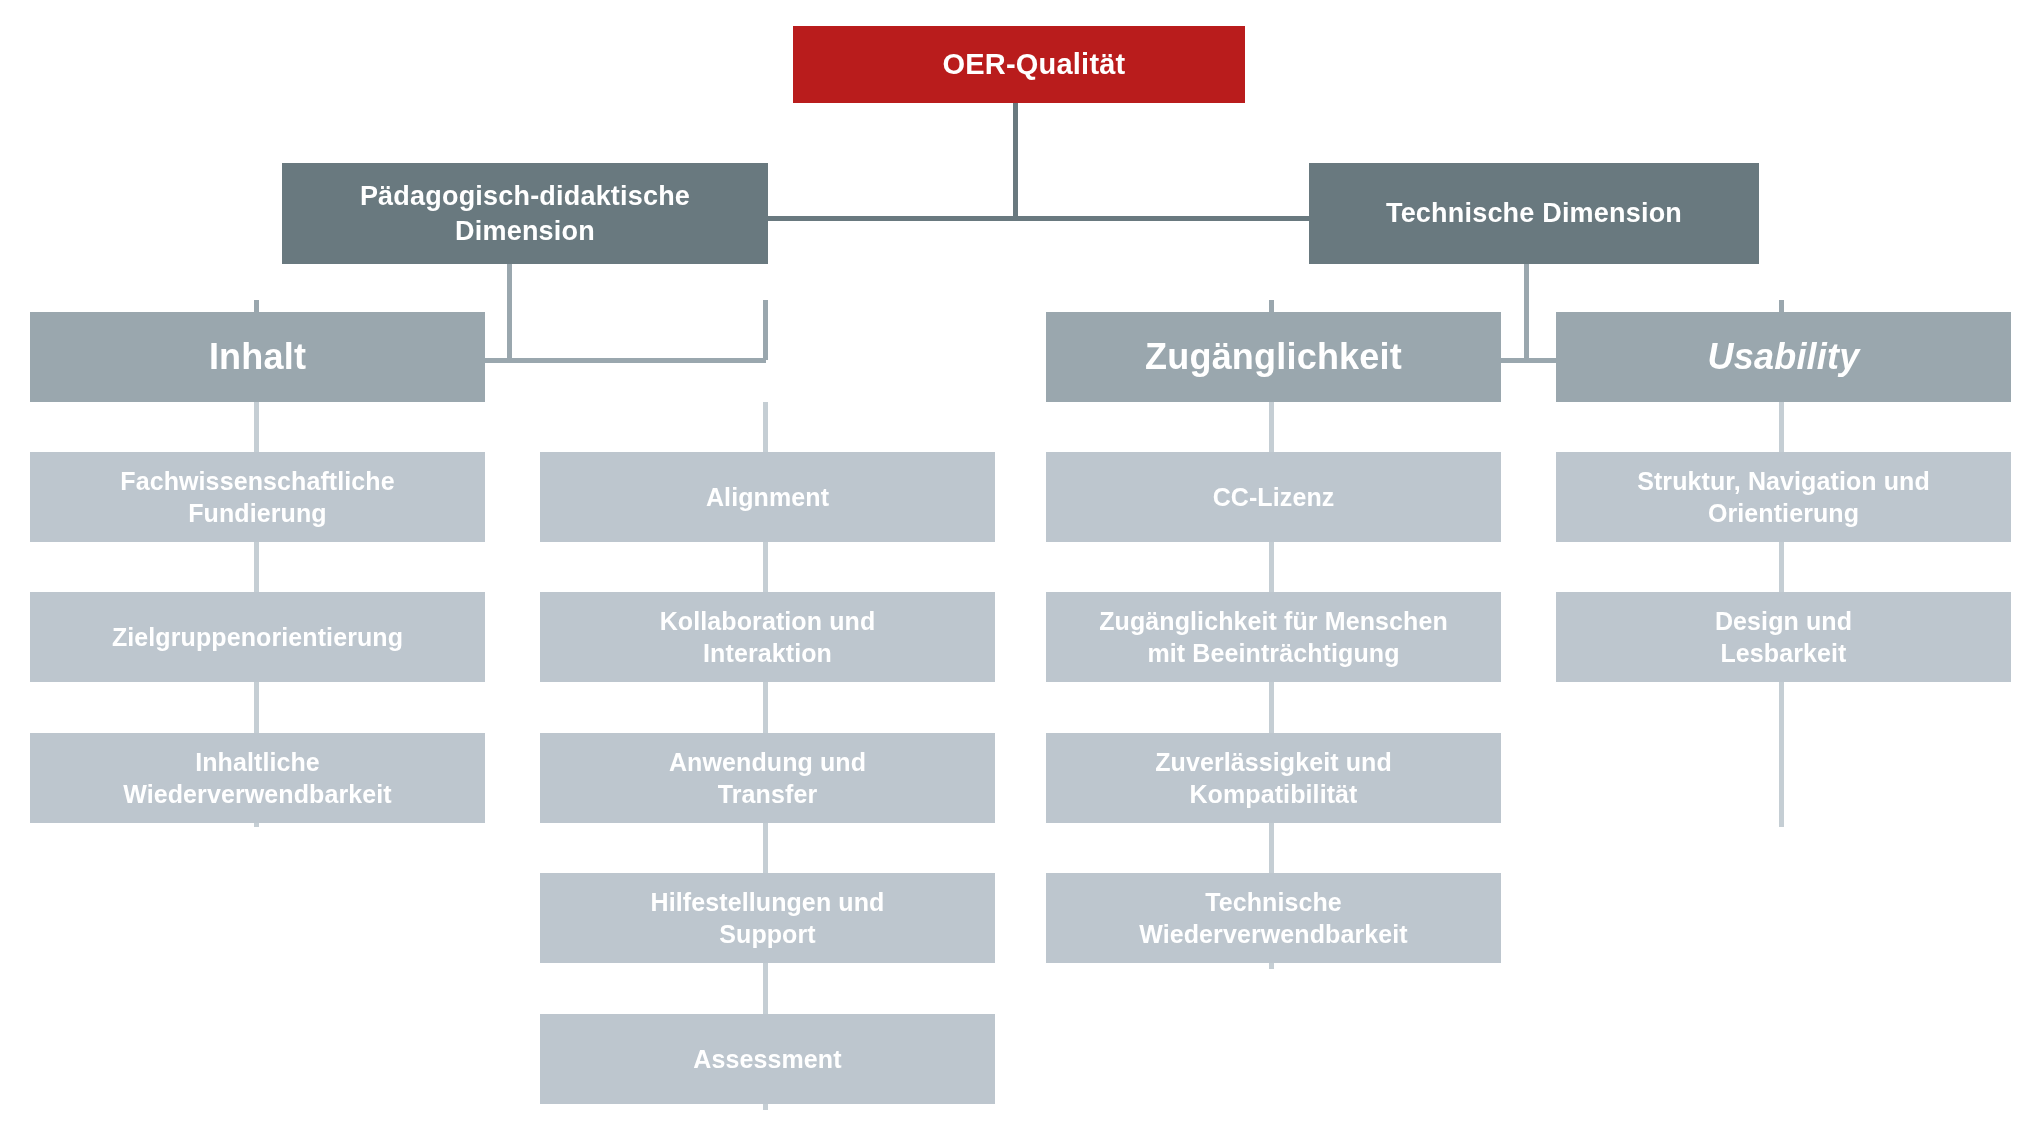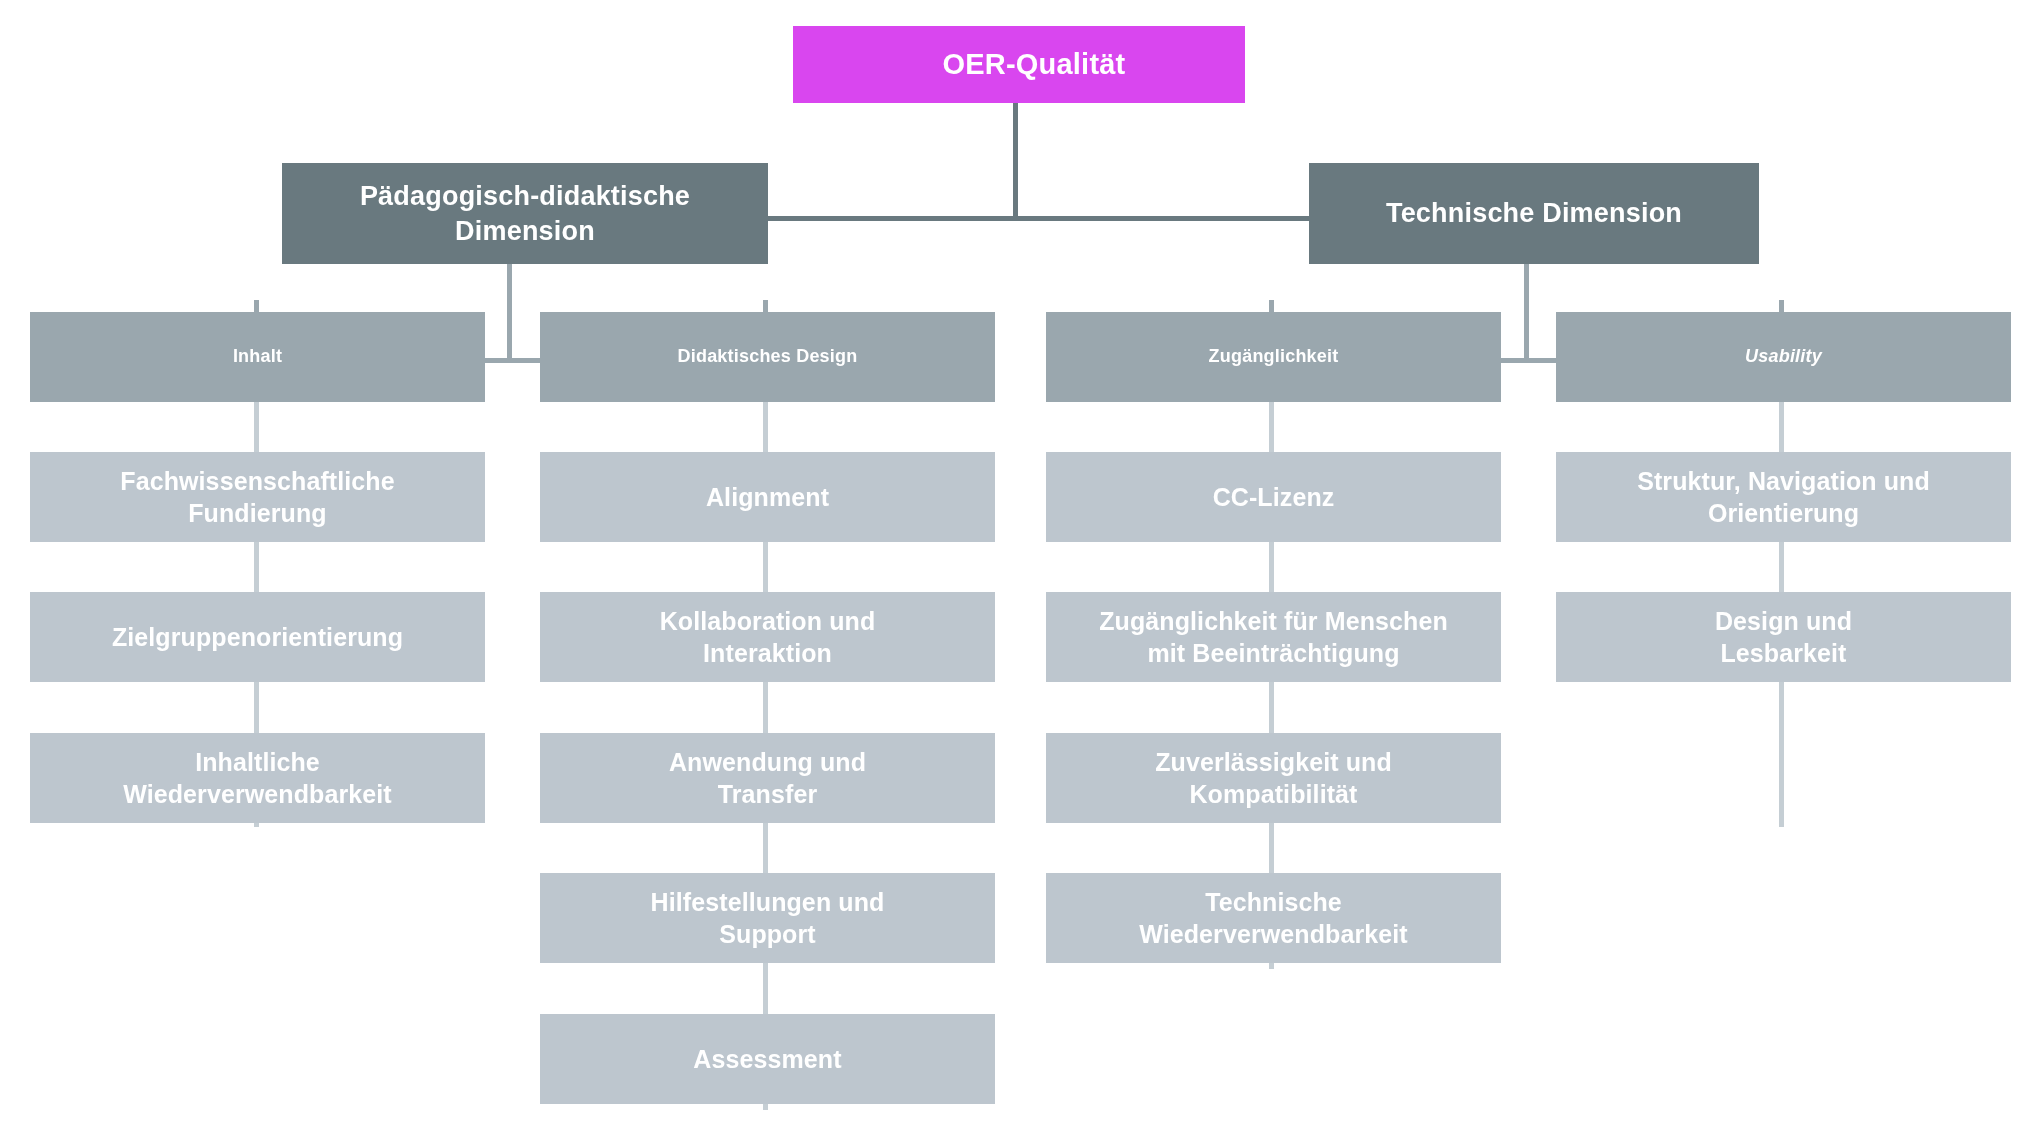--- a/index.html
+++ b/index.html
@@ -25,33 +25,33 @@
     align-items: center;
     justify-content: center;
     text-align: center;
     color: #ffffff;
     font-weight: bold;
     line-height: 1.28;
     padding: 4px 10px;
     z-index: 3;
   }
   .lvl-root {
-    background: #d946ef;
+    background: #b91c1c;
     font-size: 29px;
     letter-spacing: 0.2px;
     padding-left: 40px;
   }
   .lvl-dim {
     background: #69797f;
     font-size: 27px;
     letter-spacing: 0.2px;
   }
   .lvl-cat {
     background: #9aa7ae;
-    font-size: 18px;
+    font-size: 36px;
     letter-spacing: 0.2px;
   }
   .lvl-leaf {
     background: #bdc6ce;
     font-size: 25px;
     letter-spacing: 0.1px;
   }
   .node .label {
     display: block;
     width: 100%;
@@ -106,23 +106,20 @@
     <span class="label">Pädagogisch-didaktische
 Dimension</span>
   </div>
   <div class="node lvl-dim" style="left:1309px; top:163px; width:450px; height:101px;">
     <span class="label">Technische Dimension</span>
   </div>
 
   <div class="node lvl-cat" style="left:30px; top:312px; width:455px; height:90px;">
     <span class="label">Inhalt</span>
   </div>
-  <div class="node lvl-cat" style="left:540px; top:312px; width:455px; height:90px;">
-    <span class="label">Didaktisches Design</span>
-  </div>
   <div class="node lvl-cat" style="left:1046px; top:312px; width:455px; height:90px;">
     <span class="label">Zugänglichkeit</span>
   </div>
   <div class="node lvl-cat" style="left:1556px; top:312px; width:455px; height:90px;font-style:italic;">
     <span class="label">Usability</span>
   </div>
 
   <div class="node lvl-leaf" style="left:30px; top:452px; width:455px; height:90px;">
     <span class="label">Fachwissenschaftliche
 Fundierung</span>

